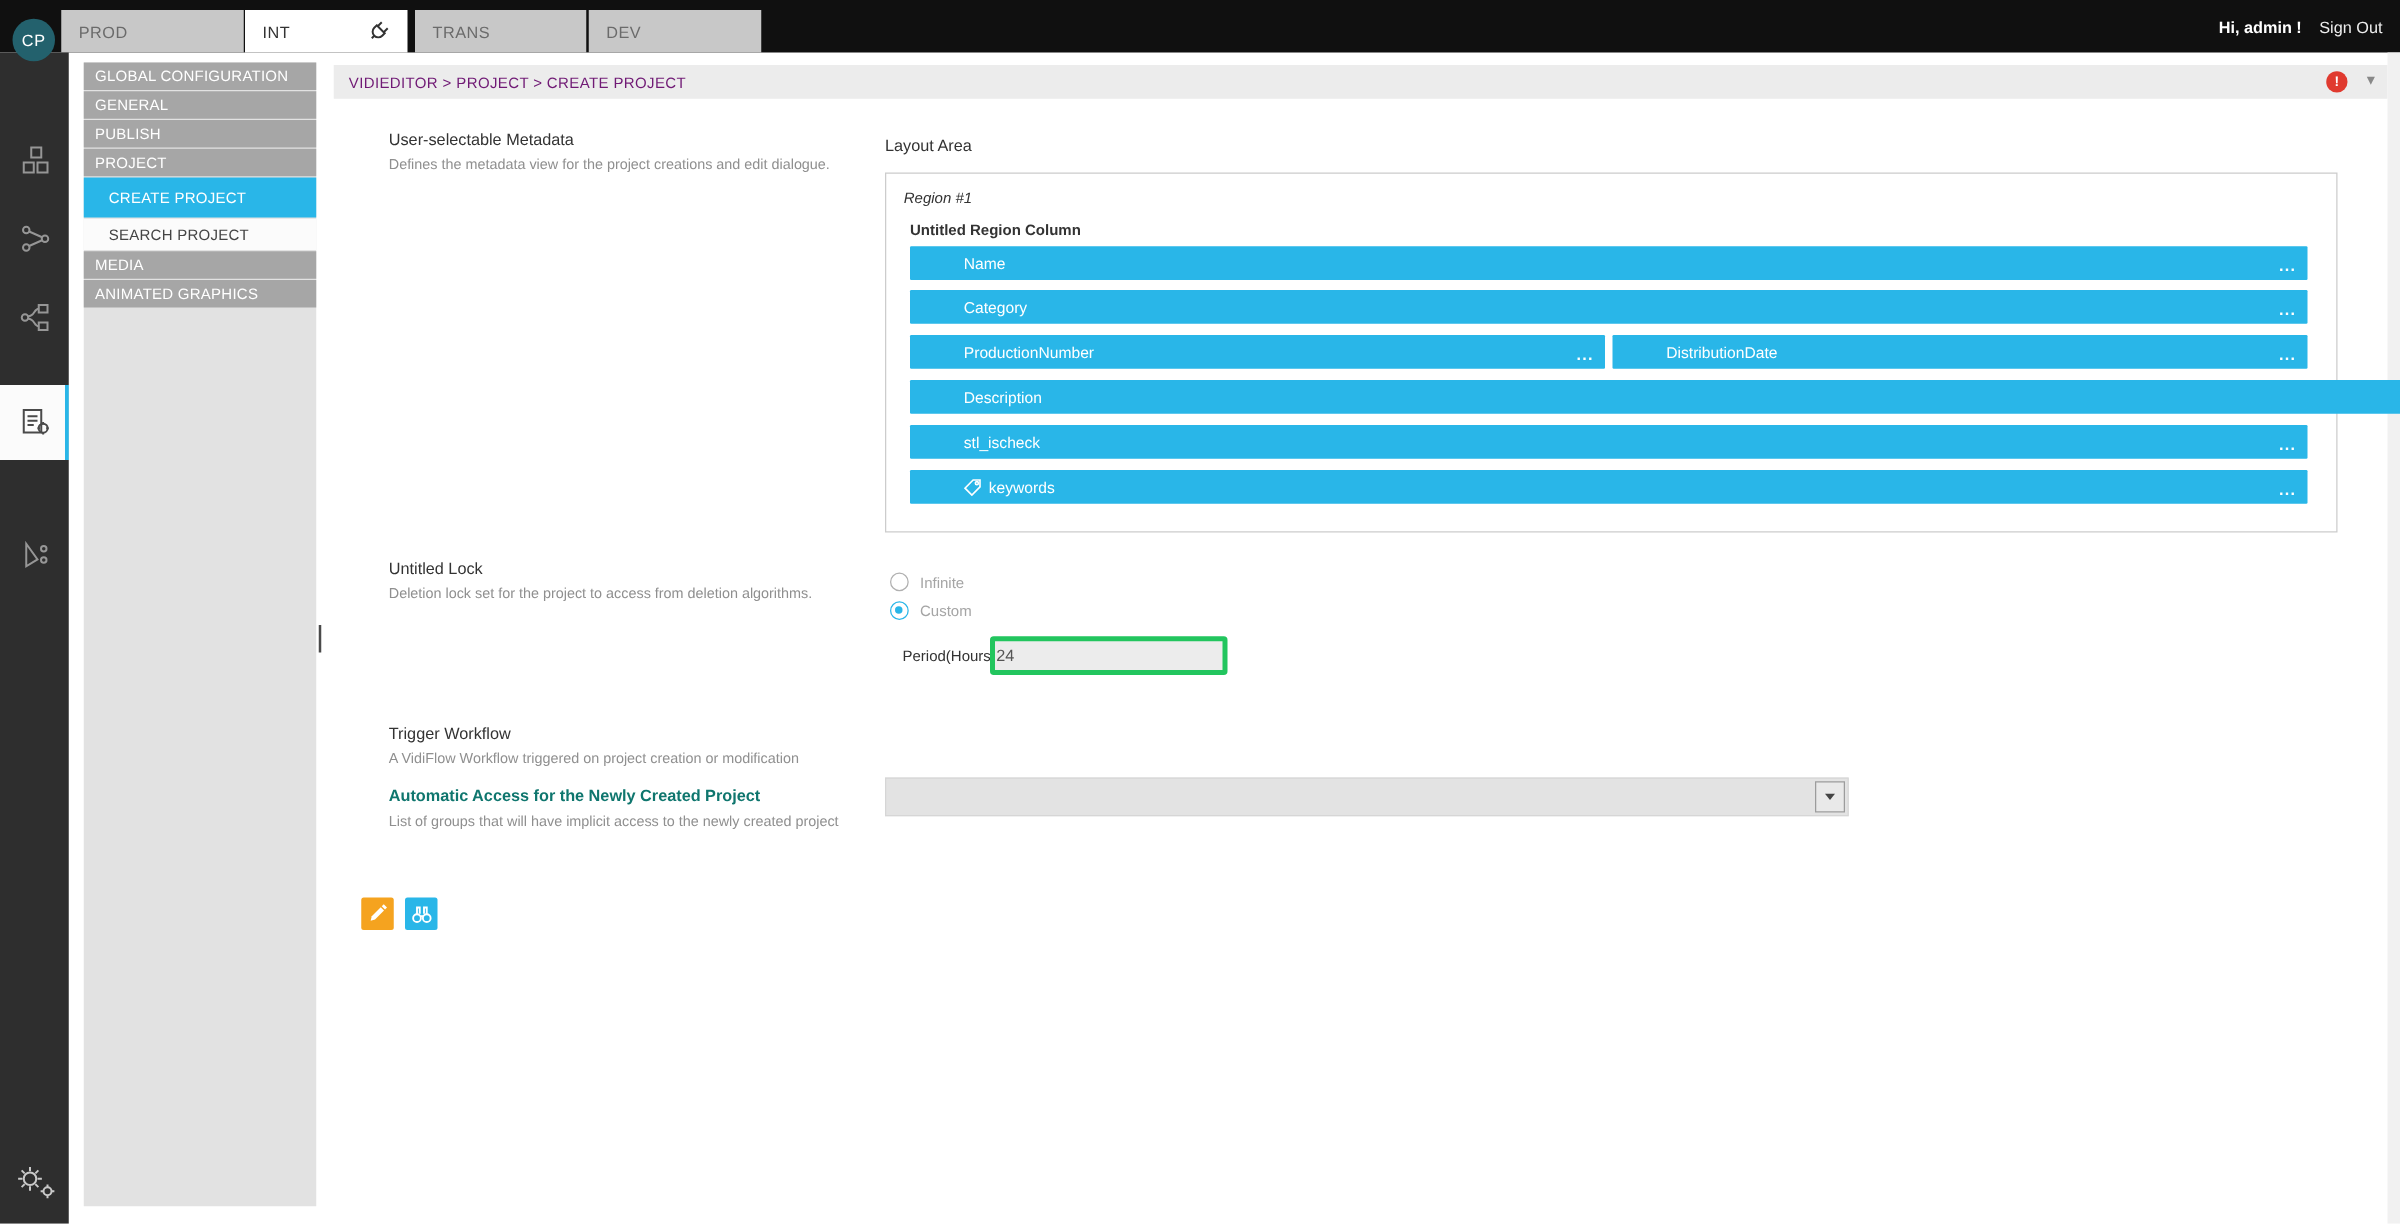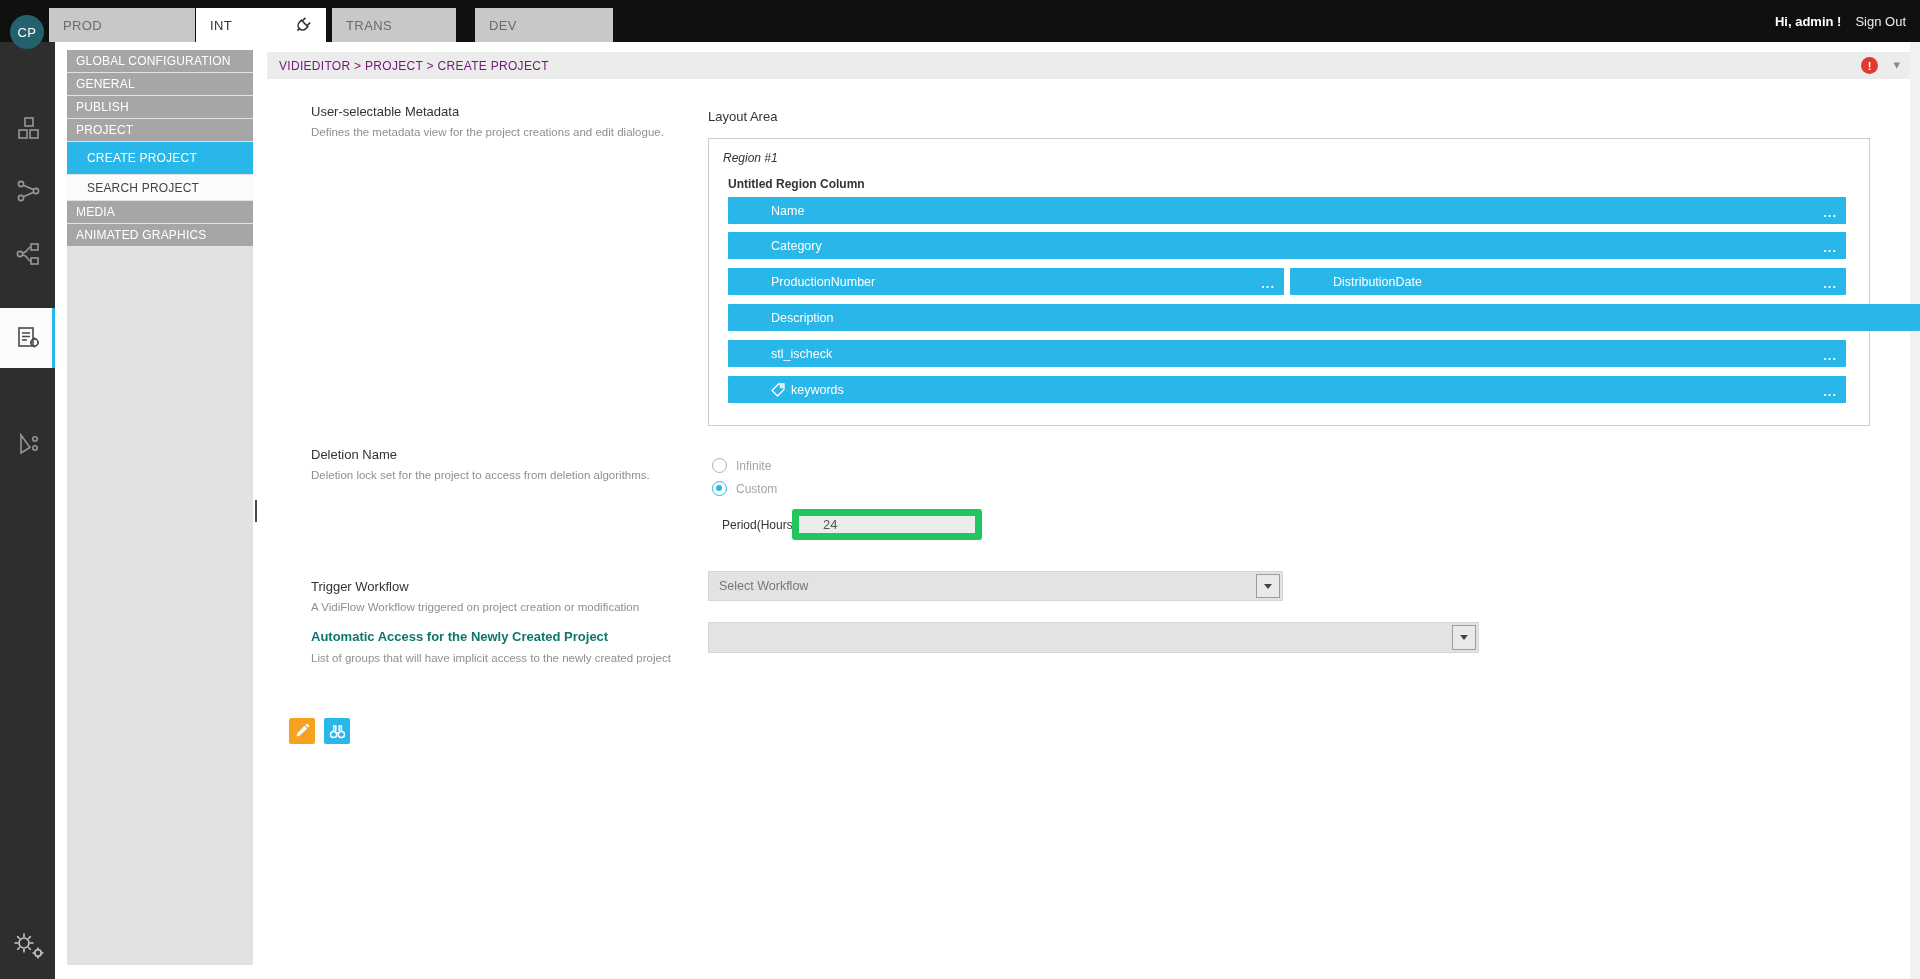--- a/index.html
+++ b/index.html
@@ -18,21 +18,21 @@
     background:#23616d; color:#fff; font-size:13px; display:flex; align-items:center; justify-content:center;
     z-index:5; letter-spacing:.5px;
   }
   .tabs { position:absolute; left:49px; bottom:0; display:flex; align-items:flex-end; }
   .tab {
     height:34px; background:#c8c8c8; color:#6b6b6b; font-size:13px; letter-spacing:.4px;
     display:flex; align-items:center; padding-left:14px; position:relative;
   }
   .tab-prod  { width:146px; margin-right:1px; }
   .tab-int   { width:130px; margin-right:6px; background:#ffffff; color:#333; }
-  .tab-trans { width:124px; margin-right:19px; }
+  .tab-trans { width:137px; margin-right:2px; }
   .tab-dev   { width:138px; }
   .tab-plug { position:absolute; right:14px; top:8px; }
   .user-area { position:absolute; right:14px; top:0; height:42px; display:flex; align-items:center; gap:14px; }
   .greeting { color:#fff; font-size:13px; font-weight:bold; }
   .signout  { color:#eee; font-size:13px; cursor:pointer; }
 
   
   .rail { position:absolute; left:0; top:42px; width:55px; height:937px; background:#2e2e2e; }
   .rail-btn { position:absolute; left:0; width:55px; height:40px; display:flex; align-items:center; justify-content:center; }
   .rail-btn svg { stroke:#969696; fill:none; stroke-width:1.6; }
@@ -90,22 +90,22 @@
   
   .radio-row { position:absolute; display:flex; align-items:center; gap:9px; cursor:pointer; }
   .radio-circle { width:15px; height:15px; border-radius:50%; border:1.5px solid #b0b0b0; background:#fff; position:relative; }
   .radio-circle.on { border-color:#29b6e8; }
   .radio-circle.on::after { content:""; position:absolute; left:3px; top:3px; width:6px; height:6px; border-radius:50%; background:#29b6e8; }
   .radio-label { font-size:12px; color:#a5a5a5; }
 
   .period-label { position:absolute; left:722px; top:518px; font-size:12px; color:#333; }
   .period-input {
     position:absolute; left:792px; top:509px; width:190px; height:31px;
-    background:#ececec; border:7px solid #22c55e; border-radius:3px;
-    font-family:"Liberation Sans", sans-serif; font-size:13px; color:#555; padding-left:24px;
+    background:#ececec; border:4px solid #22c55e; border-radius:3px;
+    font-family:"Liberation Sans", sans-serif; font-size:13px; color:#555; padding-left:1px;
   }
 
   .dropdown { position:absolute; height:30px; background:#e3e3e3; border:1px solid #d6d6d6; cursor:pointer; }
   .dd-text { position:absolute; left:10px; top:7px; font-size:12.5px; color:#777; }
   .dd-btn {
     position:absolute; right:2px; top:2px; bottom:2px; width:24px; background:#e9e9e9; border:1px solid #9c9c9c;
     display:flex; align-items:center; justify-content:center;
   }
   .dd-arrow { width:0; height:0; border-left:4px solid transparent; border-right:4px solid transparent; border-top:5px solid #444; }
 
@@ -242,21 +242,21 @@
     <div class="crumb-text">VIDIEDITOR &gt; PROJECT &gt; CREATE PROJECT</div>
     <div class="err-badge">!</div>
     <div class="crumb-chevron">▾</div>
   </div>
 
   <div class="right-strip"></div>
 
   <div class="sec-title" style="left:311px; top:104px;">User-selectable Metadata</div>
   <div class="sec-desc" style="left:311px; top:126px;">Defines the metadata view for the project creations and edit dialogue.</div>
 
-  <div class="sec-title" style="left:311px; top:447px;">Deletion Name</div>
+  <div class="sec-title" style="left:311px; top:447px;">Untitled Lock</div>
   <div class="sec-desc" style="left:311px; top:469px;">Deletion lock set for the project to access from deletion algorithms.</div>
 
   <div class="sec-title" style="left:311px; top:579px;">Trigger Workflow</div>
   <div class="sec-desc" style="left:311px; top:601px;">A VidiFlow Workflow triggered on project creation or modification</div>
 
   <div class="sec-title bold" style="left:311px; top:629px;">Automatic Access for the Newly Created Project</div>
   <div class="sec-desc" style="left:311px; top:652px;">List of groups that will have implicit access to the newly created project</div>
 
   <div class="layout-label">Layout Area</div>
 
@@ -312,26 +312,20 @@
     <span class="radio-label">Infinite</span>
   </div>
   <div class="radio-row" style="left:712px; top:481px;">
     <span class="radio-circle on"></span>
     <span class="radio-label">Custom</span>
   </div>
 
   <div class="period-label">Period(Hours)</div>
   <input class="period-input" type="text" value="24" style="">
 
-  <div class="dropdown" style="left:708px; top:571px; width:575px;">
-    <span class="dd-text">Select Workflow</span>
-    <span class="dd-btn">
-        <span class="dd-arrow"></span>
-      </span>
-  </div>
 
   <div class="dropdown" style="left:708px; top:622px; width:771px; height:31px;">
     <span class="dd-text"></span>
     <span class="dd-btn">
         <span class="dd-arrow"></span>
       </span>
   </div>
 
   <button class="sq-btn btn-edit">
     <span>

